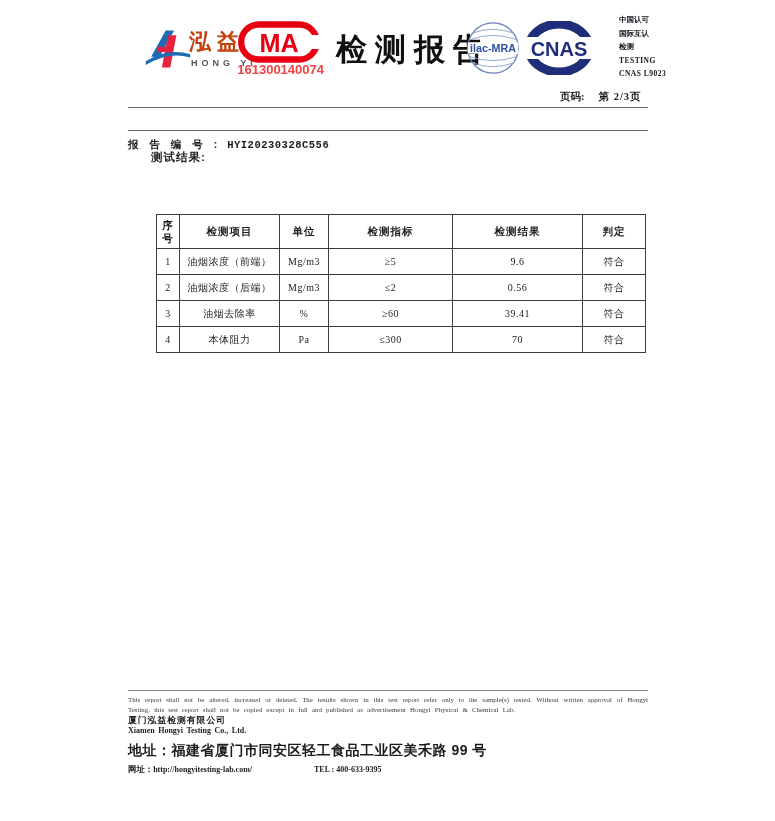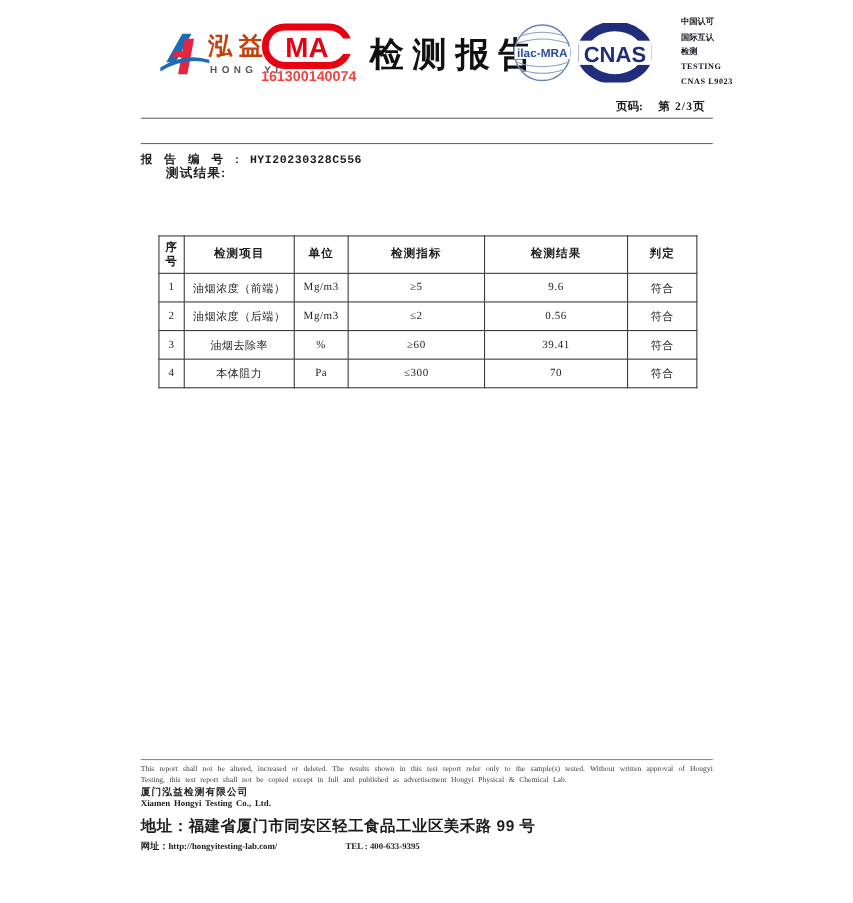--- a/index.html
+++ b/index.html
@@ -30,21 +30,21 @@
   .page-info .lbl { font-family:Liberation Serif, serif; font-weight:bold;margin-top:21px; }
   .page-info .val { font-weight:bold; margin-left:14px; letter-spacing:1px; }
   .rule { position:absolute; left:128px; width:520px; height:1px; background:#6a6a6a; }
   .rule1 { top:107px; } .rule2 { top:130px; } .rule3 { top:690px; background:#8a8a8a; }
   .report-no { position:absolute; left:128px; top:114px; font-size:10.5px; font-weight:bold; white-space:nowrap;margin-top:24px; }
   .report-no .lbl { font-family:"Liberation Sans",sans-serif; letter-spacing:4px; }
   .report-no .val { font-family:"Liberation Mono","DejaVu Sans Mono",monospace; margin-left:6px; letter-spacing:0.5px; }
   .section-title { position:absolute; left:151px; top:150px; font-family:"Liberation Sans",sans-serif;
           font-weight:bold; font-size:11.5px; letter-spacing:1px; }
   
-  table.results { position:absolute; left:144px; top:214px; width:489px;
+  table.results { position:absolute; left:156px; top:214px; width:489px;
           border-collapse:collapse; table-layout:fixed; font-size:10px; }
   table.results th, table.results td {
           border:1px solid #3c3c3c; text-align:center; vertical-align:middle;
           padding:1px 2px; font-weight:normal; }
   table.results th { font-weight:bold; height:34px; font-size:10.5px; letter-spacing:1px; line-height:13px; }
   table.results td { height:26px; letter-spacing:0.5px; }
   
   .disclaimer { position:absolute; left:128px; top:695px; width:520px; font-size:6.9px;
           line-height:9.6px; color:#3a3a3a; text-align:justify; word-spacing:2.5px; }
   .f-line { position:absolute; left:128px; white-space:nowrap; }

